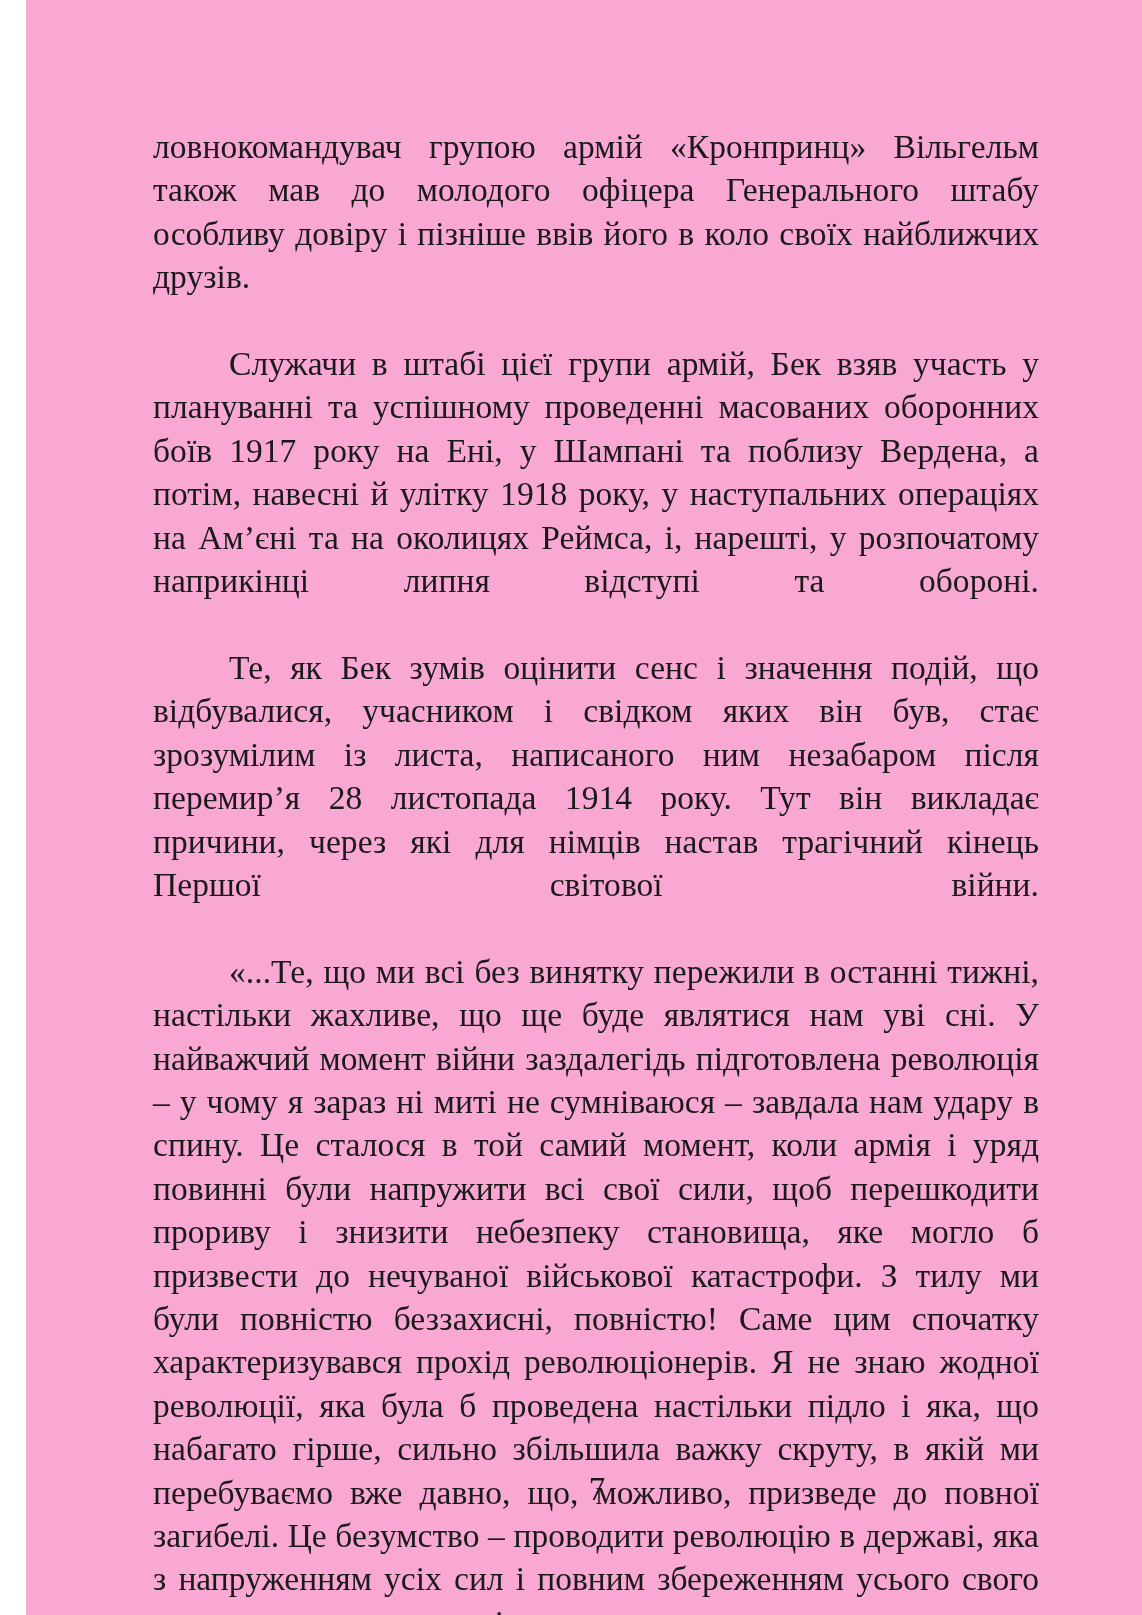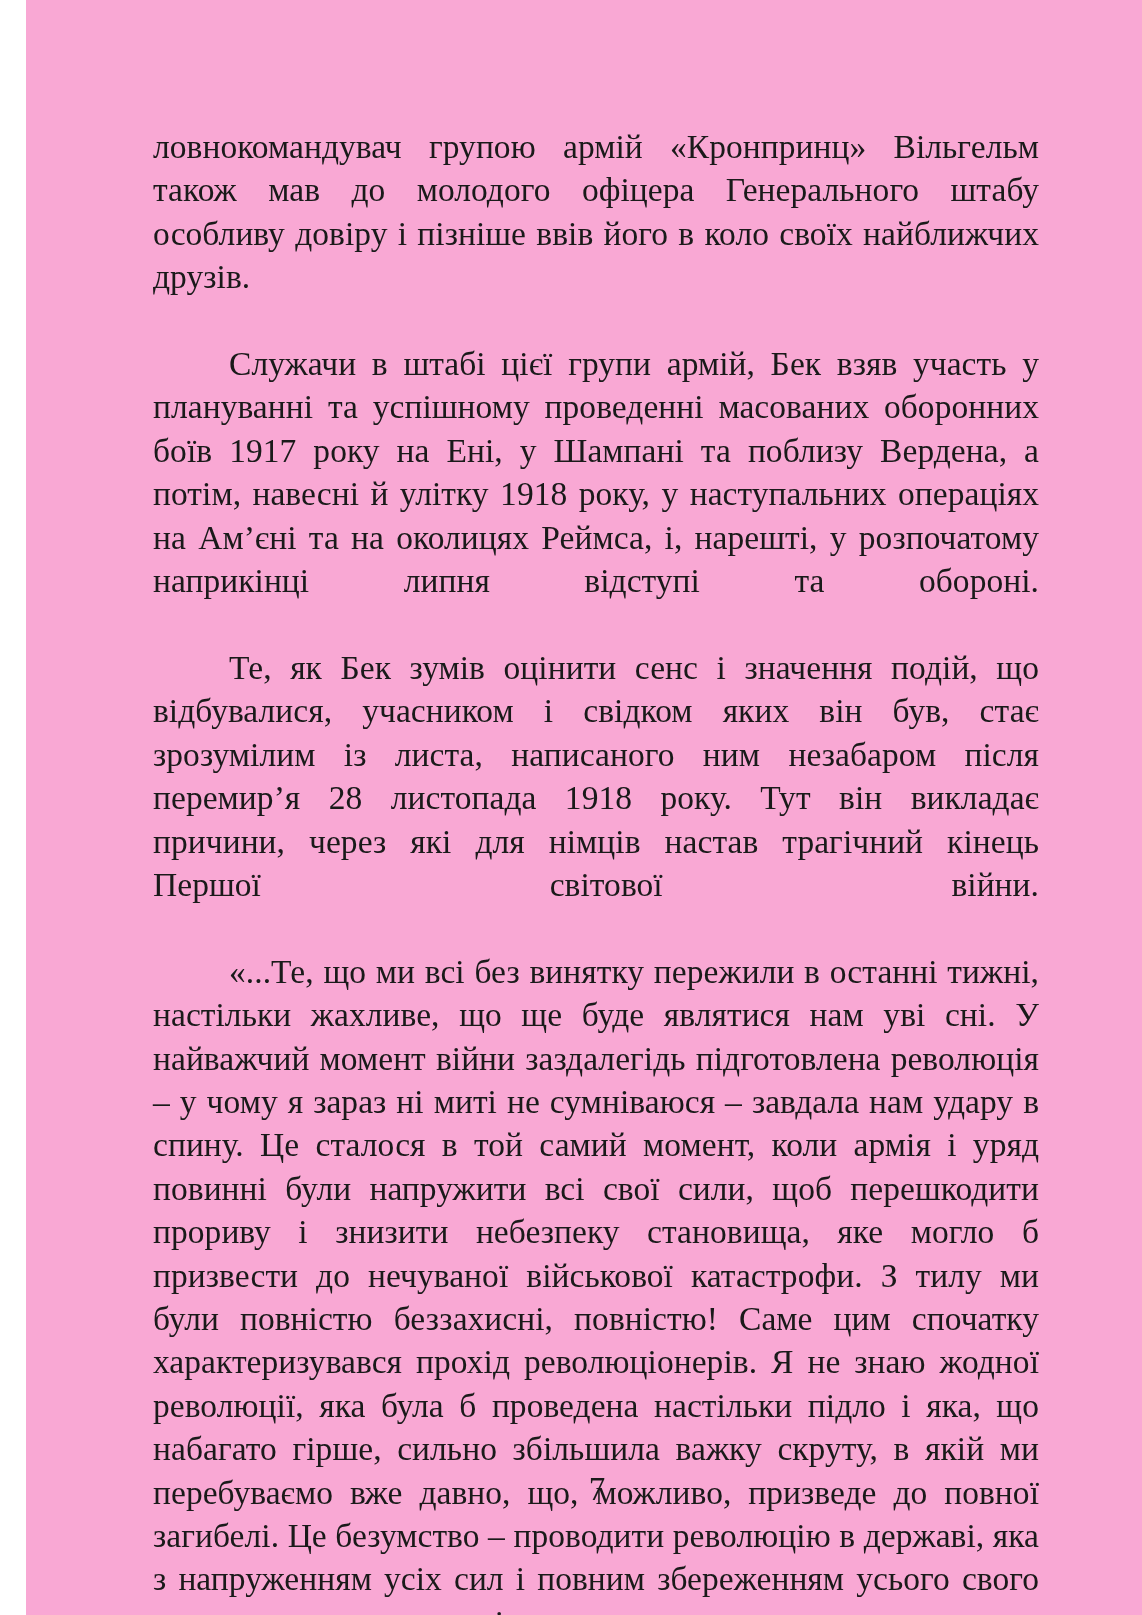--- a/index.html
+++ b/index.html
@@ -72,21 +72,21 @@
 <body>
 
 <div class="page">
 
   <div class="text-block">
 
     <p class="para first">ловнокомандувач групою армій «Кронпринц» Вільгельм також мав до молодого офіцера Генерального штабу особливу довіру і пізніше ввів його в коло своїх найближчих друзів.</p>
 
     <p class="para">Служачи в штабі цієї групи армій, Бек взяв участь у плануванні та успішному проведенні масованих оборонних боїв 1917 року на Ені, у Шампані та поблизу Вердена, а потім, навесні й улітку 1918 року, у наступальних операціях на Ам’єні та на околицях Реймса, і, нарешті, у розпочатому наприкінці липня відступі та обороні.</p>
 
-    <p class="para">Те, як Бек зумів оцінити сенс і значення подій, що відбувалися, учасником і свідком яких він був, стає зрозумілим із листа, написаного ним незабаром після перемир’я 28 листопада 1918 року. Тут він викладає причини, через які для німців настав трагічний кінець Першої світової війни.</p>
+    <p class="para">Те, як Бек зумів оцінити сенс і значення подій, що відбувалися, учасником і свідком яких він був, стає зрозумілим із листа, написаного ним незабаром після перемир’я 28 листопада 1914 року. Тут він викладає причини, через які для німців настав трагічний кінець Першої світової війни.</p>
 
     <p class="para">«...Те, що ми всі без винятку пережили в останні тижні, настільки жахливе, що ще буде являтися нам уві сні. У найважчий момент війни заздалегідь підготовлена революція – у чому я зараз ні миті не сумніваюся – завдала нам удару в спину. Це сталося в той самий момент, коли армія і уряд повинні були напружити всі свої сили, щоб перешкодити прориву і знизити небезпеку становища, яке могло б призвести до нечуваної військової катастрофи. З тилу ми були повністю беззахисні, повністю! Саме цим спочатку характеризувався прохід революціонерів. Я не знаю жодної революції, яка була б проведена настільки підло і яка, що набагато гірше, сильно збільшила важку скруту, в якій ми перебуваємо вже давно, що, можливо, призведе до повної загибелі. Це безумство – проводити революцію в державі, яка з напруженням усіх сил і повним збереженням усього свого дуже складного організму мала перетворити поразку на терпимий мир і здорове мир-</p>
 
   </div>
 
   <div class="page-number">7</div>
 
 </div>
 
 </body></html>

